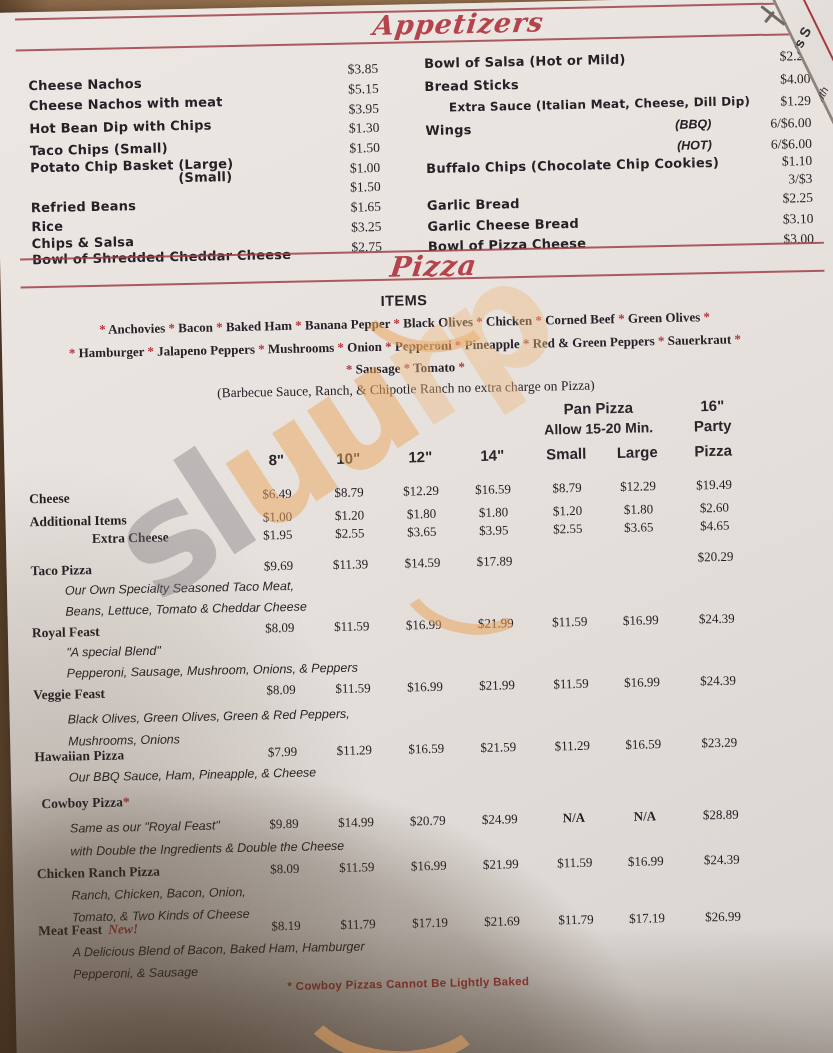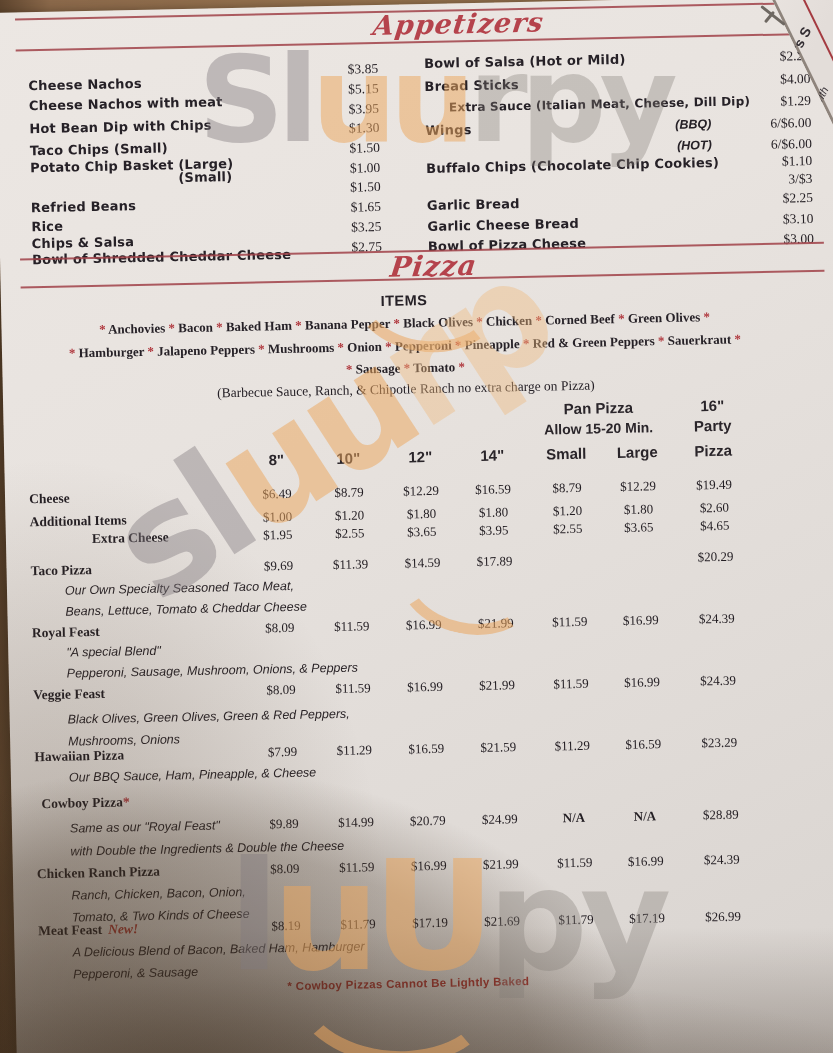--- a/index.html
+++ b/index.html
@@ -305,27 +305,25 @@
       <div class="tc">$26.99</div>
     </div>
     <div class="tdesc" style="top:934px">A Delicious Blend of Bacon, Baked Ham, Hamburger</div>
     <div class="tdesc" style="top:956px">Pepperoni, &amp; Sausage</div>
 
     <div class="footnote" style="top:973px">* Cowboy Pizzas Cannot Be Lightly Baked</div>
   </div>
 
   <div class="shade"></div>
 
-  <div class="wm wm-top"><span class="wm-gray">Sl</span><span class="wm-orange">uu</span><span class="wm-gray2">rpy</span></div>
   <div class="smile" style="left:352px;top:238px;width:130px;height:92px;transform:rotate(6deg)"></div>
 
   <div class="wm wm-mid"><span class="wm-gray">sl</span><span class="wm-orange">uu</span><span class="wm-orange2">rp</span></div>
   <div class="smile" style="left:398px;top:528px;width:120px;height:84px;transform:rotate(12deg)"></div>
 
-  <div class="wm wm-bot"><span class="wm-gray">l</span><span class="wm-orange">uU</span><span class="wm-gray2" style="font-size:140px">py</span></div>
   <div class="smile" style="left:292px;top:922px;width:180px;height:116px;border-width:13px;transform:rotate(4deg)"></div>
 
   <div class="corner">
     <div class="fold-edge"></div>
     <div class="fold-red"></div>
     <div class="fold-t1">hef's S</div>
     <div class="fold-t2">with</div>
   </div>
   <div class="pen-mark"></div>
   <div class="pen-mark2"></div>

